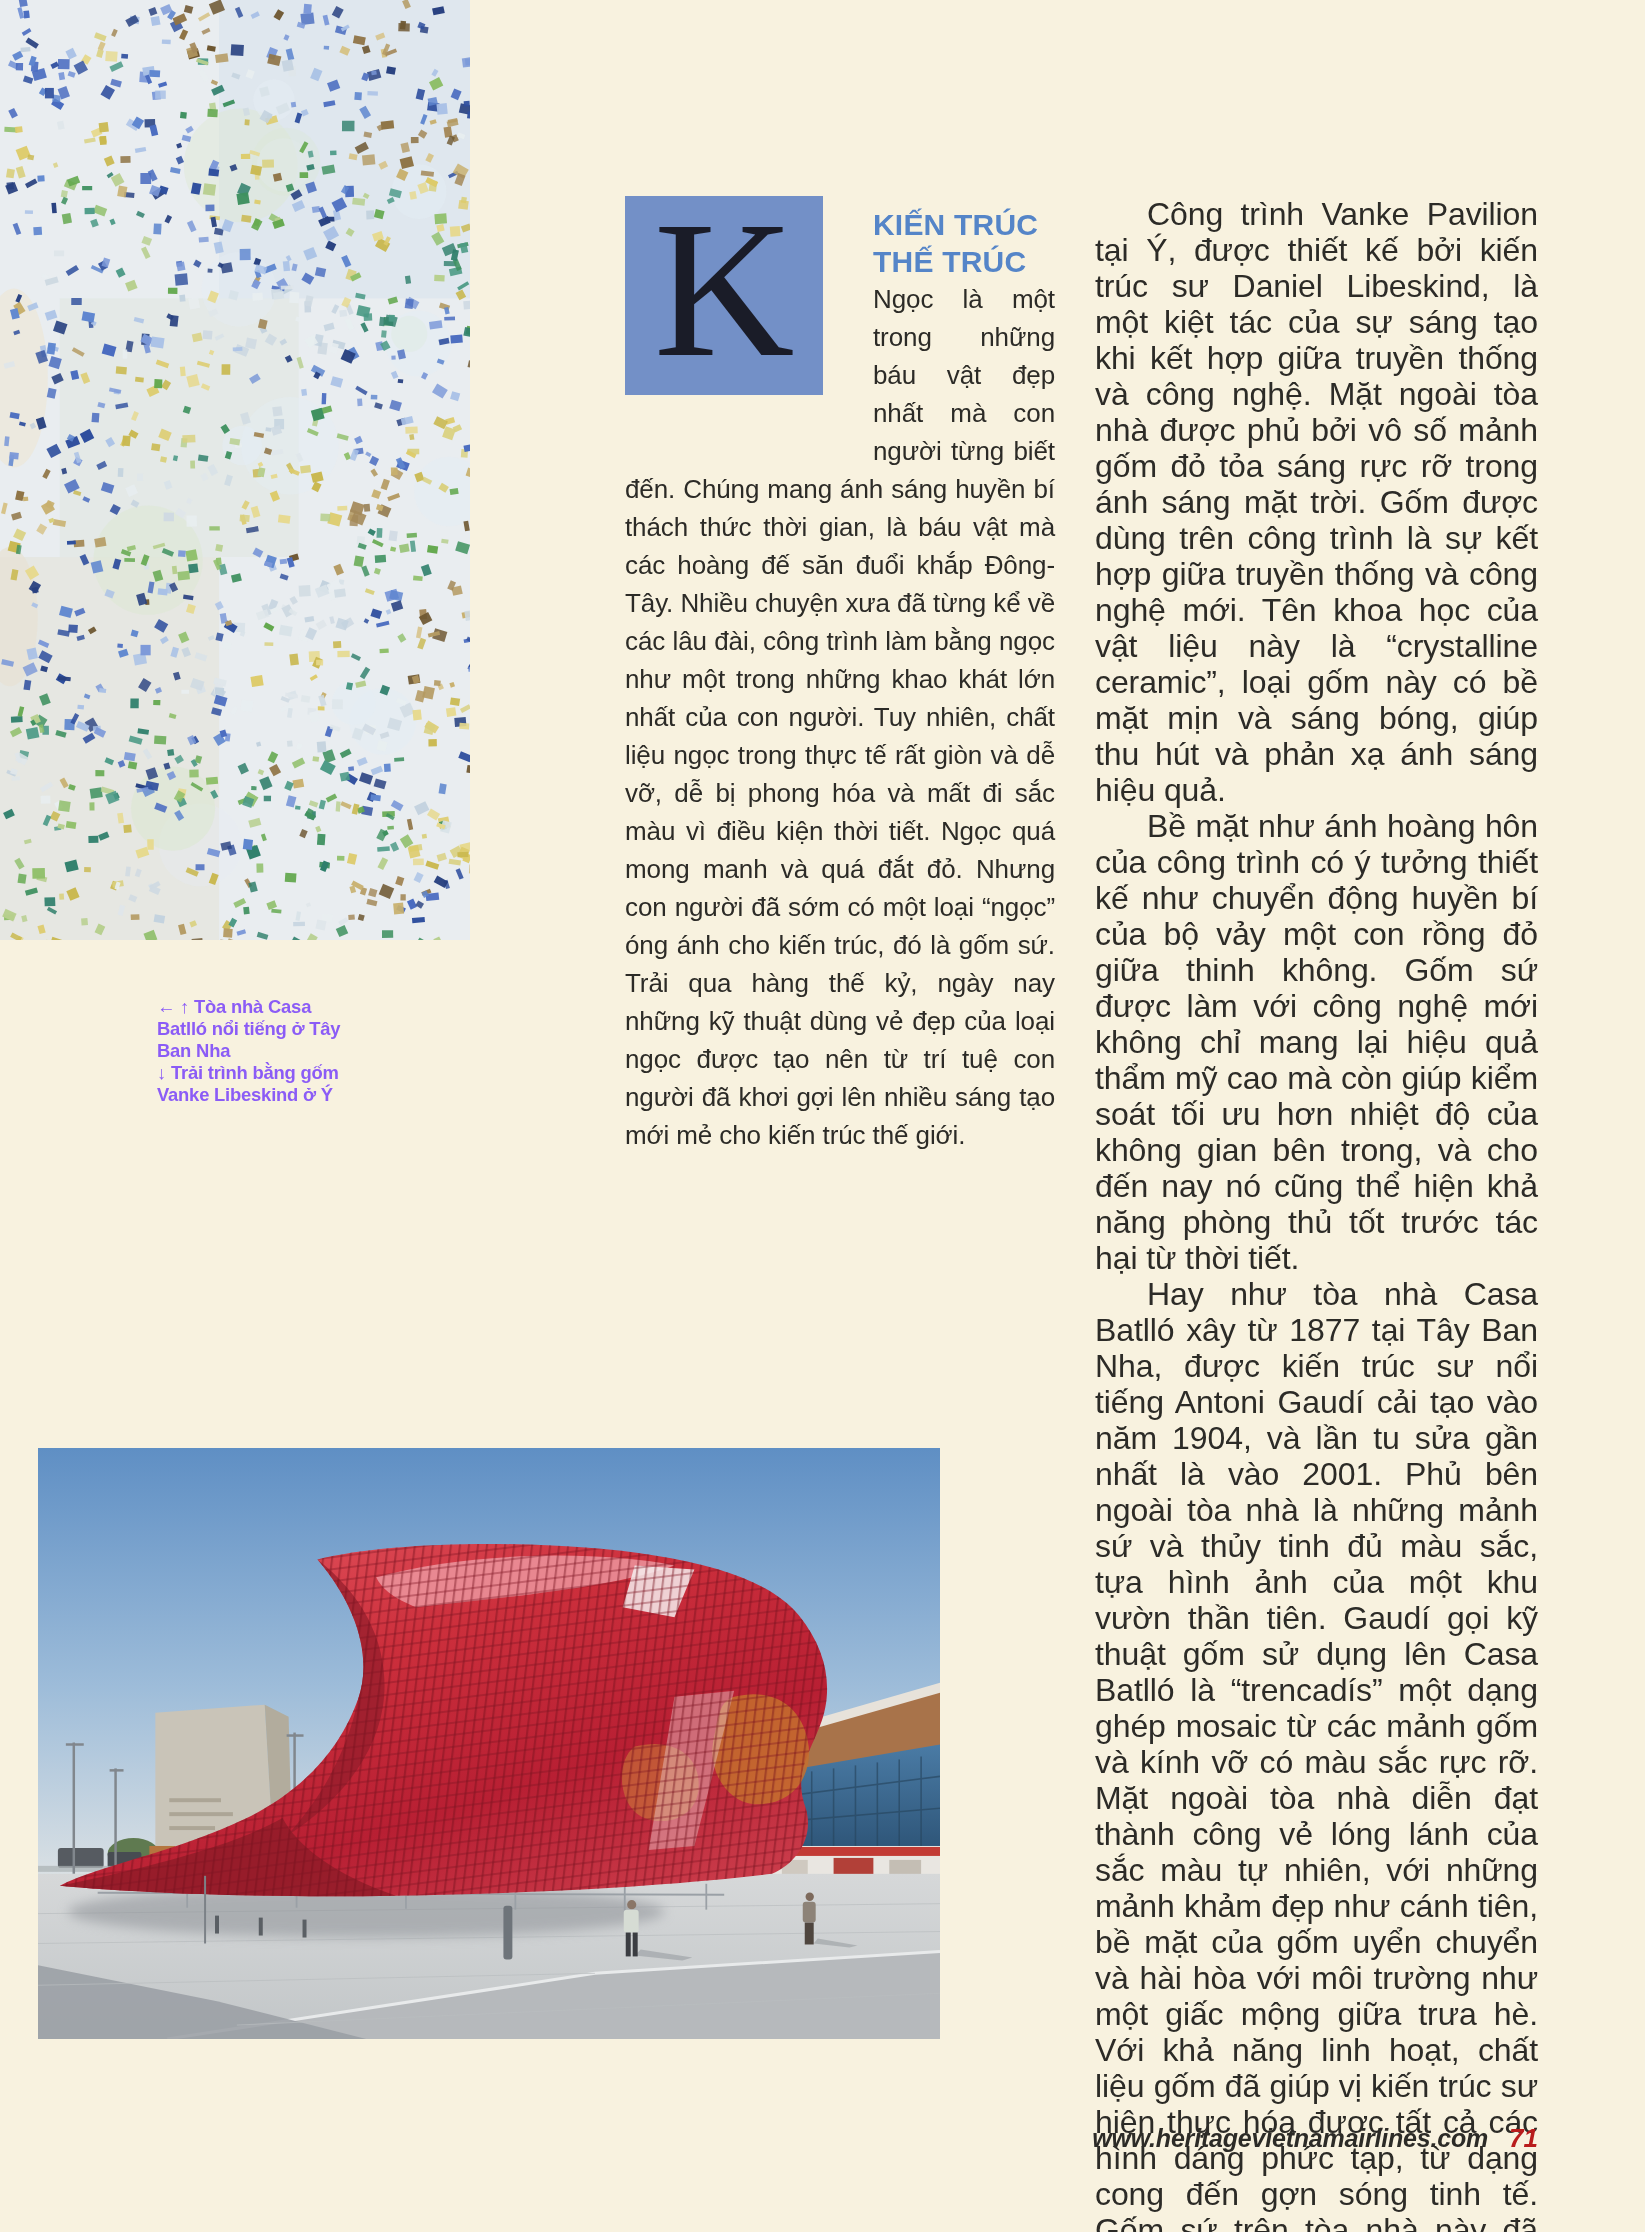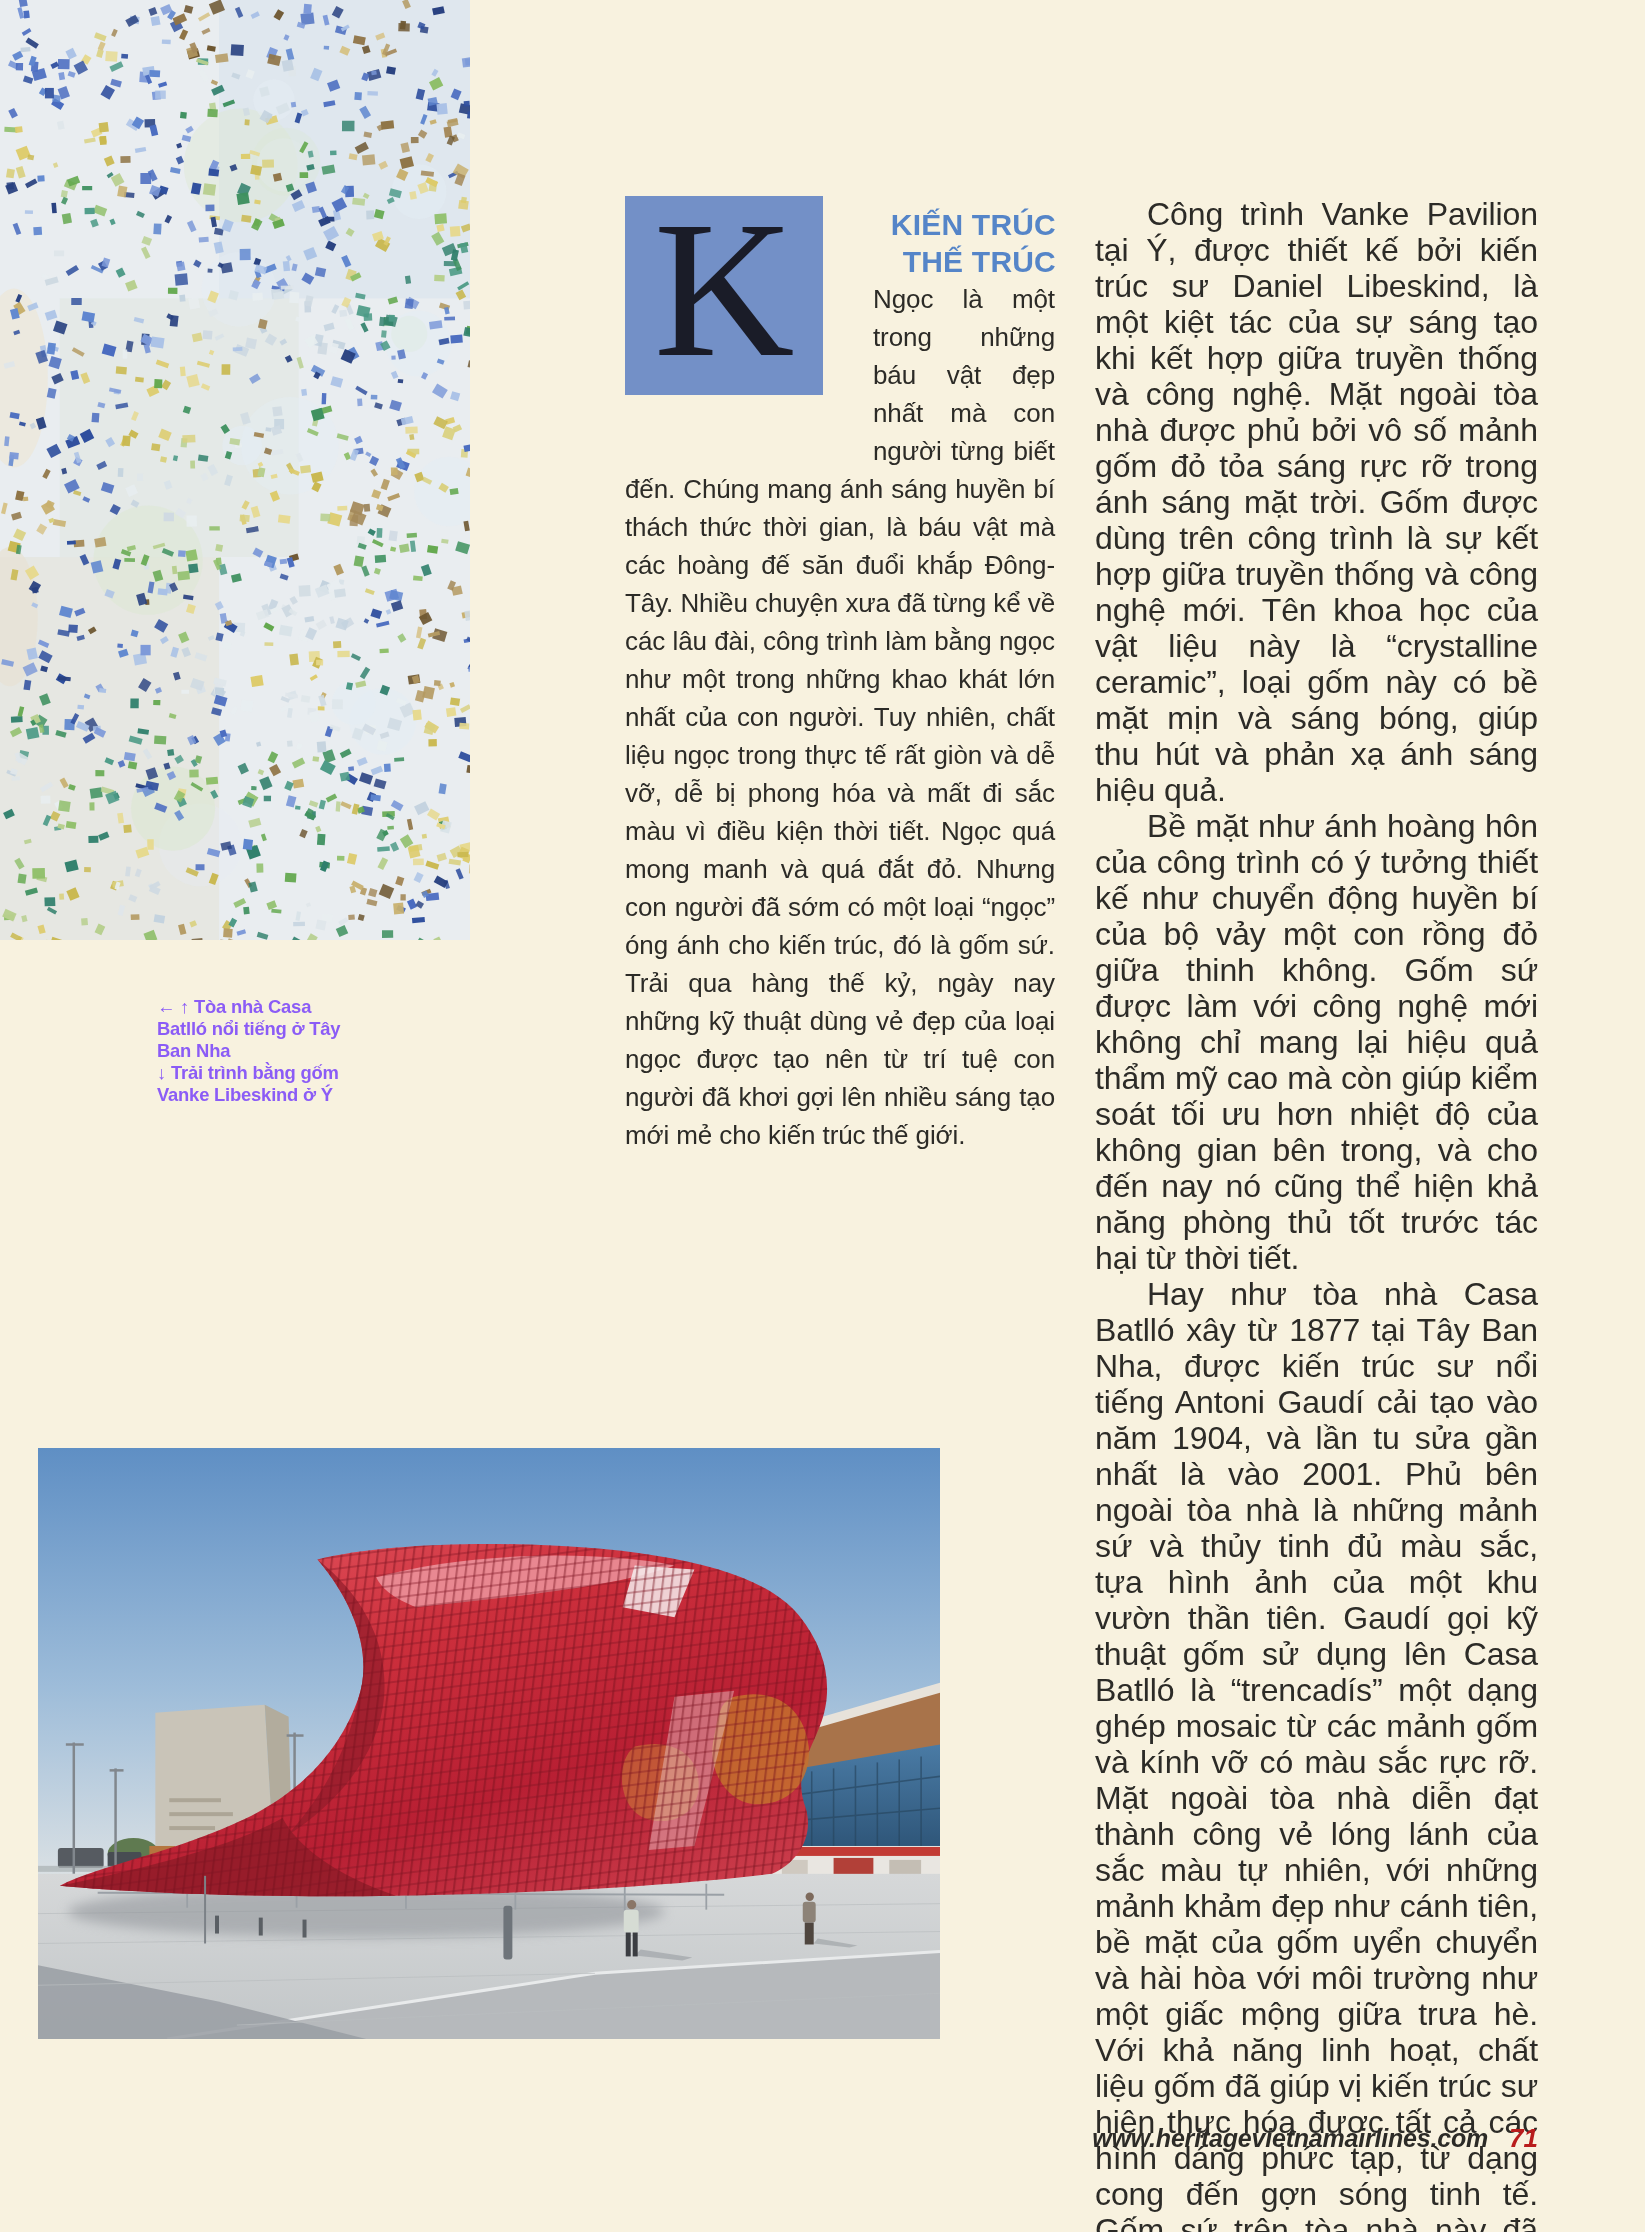--- a/index.html
+++ b/index.html
@@ -26,21 +26,21 @@
   }
   .kbox{
     float:left;width:198px;height:199px;margin:0 50px 38px 0;
     background:#7390c7;display:flex;align-items:center;justify-content:center;
   }
   .kbox .dropcap{
     font-family:"Liberation Serif",serif;font-size:195px;line-height:1;
     color:#1a1c28;transform:translateY(-6px);
   }
   .kicker{
-    position:absolute;left:248px;top:10px;width:183px;text-align:right;
+    position:absolute;left:248px;top:10px;width:183px;text-align:left;
     font-size:30px;line-height:37px;font-weight:bold;color:#5585c8;
     letter-spacing:0.2px;
   }
   .kicker span{display:block;white-space:nowrap;}
   .kicker-spacer{height:84px;}
   .col-mid p.lead{margin:0;text-align:justify;}
   
   .col-right{
     position:absolute;left:1095px;top:196px;width:443px;
     font-size:32px;line-height:36px;color:#2c2b27;letter-spacing:-0.1px;

